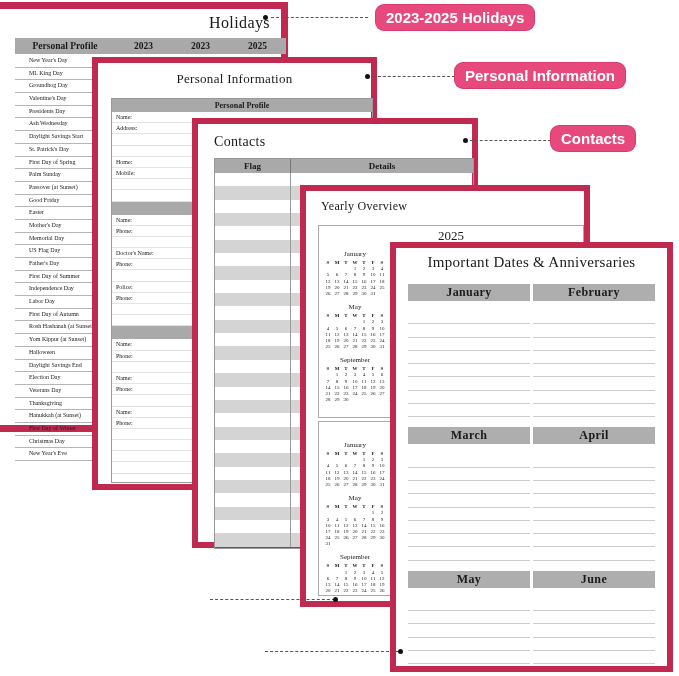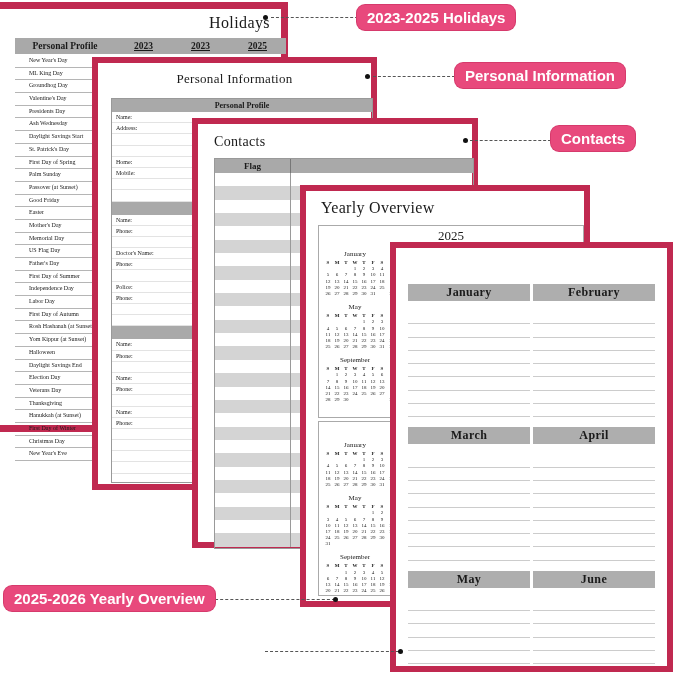--- a/index.html
+++ b/index.html
@@ -6,21 +6,21 @@
   #canvas{position:relative;width:679px;height:676px;overflow:hidden;background:#fff;
           font-family:"Liberation Serif","DejaVu Serif",serif;color:#1a1a1a;}
   .page{position:absolute;background:#fff;border:6px solid var(--page-border,#c02950);box-sizing:border-box;}
 
   
   #pg-holidays{left:-24px;top:2px;width:312px;height:430px;border-width:7px;z-index:1;}
   .hol-title{position:absolute;left:226px;top:5px;font-size:16px;letter-spacing:.4px;}
   .hol-header{position:absolute;left:32px;top:29px;width:271px;height:16px;background:var(--header-gray,#a9a9a9);
               display:flex;align-items:center;font-size:9.5px;font-weight:600;}
   .hcol0{width:100px;text-align:center;}
-  .hcol{width:57px;text-align:center;text-decoration:underline;}
+  .hcol{width:57px;text-align:center;}
   .hol-rows{position:absolute;left:32px;top:46px;width:271px;}
   .h-row{position:relative;height:11.7px;border-bottom:1px solid #b5b5b5;font-size:6px;}
   .h-name{position:absolute;left:14px;top:2px;white-space:nowrap;}
   .h-val{position:absolute;top:2px;width:57px;text-align:center;}
   .h-val.v0{left:100px}.h-val.v1{left:157px}.h-val.v2{left:214px}
 
   
   #pg-personal{left:92px;top:57px;width:285px;height:433px;z-index:2;}
   .pi-title{text-align:center;margin-top:8px;font-size:13px;letter-spacing:.3px;}
   .pi-box{position:absolute;left:13px;top:35px;width:260px;height:383px;border:1px solid #999;overflow:hidden;}
@@ -33,21 +33,21 @@
   .ct-table{position:absolute;left:16px;top:34px;width:258px;height:389px;border:1px solid #999;overflow:hidden;}
   .ct-head{display:flex;height:14px;background:var(--header-gray,#a9a9a9);font-size:9px;font-weight:600;line-height:14px;}
   .ct-head .cell1{width:76px;text-align:center;border-right:1px solid #777;box-sizing:border-box;}
   .ct-head .cell2{flex:1;text-align:center;}
   .c-row{display:flex;height:13.35px;}
   .c-row.gray{background:var(--stripe-gray,#d4d4d4);}
   .c-left{width:76px;border-right:1px solid #9a9a9a;box-sizing:border-box;}
 
   
   #pg-yearly{left:300px;top:185px;width:290px;height:422px;z-index:4;}
-  .yo-title{margin:8px 0 8px 15px;font-size:16px;letter-spacing:.3px;}
+  .yo-title{margin:8px 0 8px 15px;font-size:12px;letter-spacing:.3px;}
   .ybox{position:absolute;left:12px;width:266px;border:1px solid #aaa;overflow:hidden;box-sizing:border-box;}
   #ybox1{top:34px;height:193px;}
   #ybox2{top:230px;height:175px;}
   .yyear{text-align:center;font-size:13px;height:16px;line-height:16px;margin-top:2px;}
   #ybox2 .yyear{height:12px;line-height:12px;margin-top:1px;}
   .ycols{display:flex;justify-content:space-between;padding:0 4px;}
   .ycol{width:64px;}
   .ymonth{margin-top:6px;}
   .mname{text-align:center;font-size:7px;line-height:9px;margin-bottom:1px;}
   .mgrid{display:grid;grid-template-columns:repeat(7,9px);justify-content:center;}
@@ -63,21 +63,21 @@
   .id-month{width:122px;height:17px;background:var(--month-header-gray,#aeaeae);text-align:center;
             font-weight:bold;font-size:12px;line-height:17px;letter-spacing:.4px;}
   .id-lines{display:flex;justify-content:space-between;}
   .id-linecol{width:122px;}
   .id-line{height:12.3px;border-bottom:1px solid #ccc;}
 
   
   .callout{position:absolute;z-index:10;background:var(--callout-bg,#e8497c);color:#fff;
            font-family:"Liberation Sans","DejaVu Sans",sans-serif;font-weight:bold;font-size:15px;
            padding:4px 10px;border-radius:8px;white-space:nowrap;box-shadow:0 0 0 1px #d63a6c;}
-  #co1{left:357px;top:5px;}
+  #co1{left:376px;top:5px;}
   #co2{left:455px;top:63px;}
   #co3{left:551px;top:126px;}
   #co4{left:4px;top:586px;}
   #co5{left:141px;top:632px;}
   .dash{position:absolute;z-index:9;height:0;border-top:1.5px dashed #555;}
   #ln1{left:271px;top:17px;width:97px;}
   #ln2{left:373px;top:76px;width:82px;}
   #ln3{left:470px;top:140px;width:81px;}
   #ln4{left:210px;top:599px;width:125px;}
   #ln5{left:265px;top:651px;width:134px;}
@@ -241,20 +241,21 @@
         <div class="p-row"></div>
         <div class="p-row"></div>
       </div>
   </div>
 
   <div class="page" id="pg-contacts">
     <div class="ct-title">Contacts</div>
     <div class="ct-table">
       <div class="ct-head">
         <div class="cell1">Flag</div>
+        <div class="cell2">Details</div>
       </div>
       <div>
           <div class="c-row">
             <div class="c-left"></div>
           </div>
           <div class="c-row gray">
             <div class="c-left"></div>
           </div>
           <div class="c-row">
             <div class="c-left"></div>
@@ -1449,20 +1450,21 @@
                 <span>30</span>
                 <span>31</span>
               </div>
             </div>
           </div>
         </div>
     </div>
   </div>
 
   <div class="page" id="pg-important">
+    <div class="id-title">Important Dates &amp; Anniversaries</div>
     <div class="id-body">
         <div class="id-section">
           <div class="id-head">
             <div class="id-month">January</div>
             <div class="id-month">February</div>
           </div>
           <div class="id-lines">
             <div class="id-linecol">
               <div class="id-line"></div>
               <div class="id-line"></div>
@@ -1547,15 +1549,14 @@
   <div class="dash" id="ln5"></div>
   <div class="dot" id="dt1"></div>
   <div class="dot" id="dt2"></div>
   <div class="dot" id="dt3"></div>
   <div class="dot" id="dt4"></div>
   <div class="dot" id="dt5"></div>
 
   <div class="callout" id="co1">2023-2025 Holidays</div>
   <div class="callout" id="co2">Personal Information</div>
   <div class="callout" id="co3">Contacts</div>
-  <div class="callout" id="co4">2025-2026 Yearly Overview</div>
 
 </div>
 
 </body></html>

